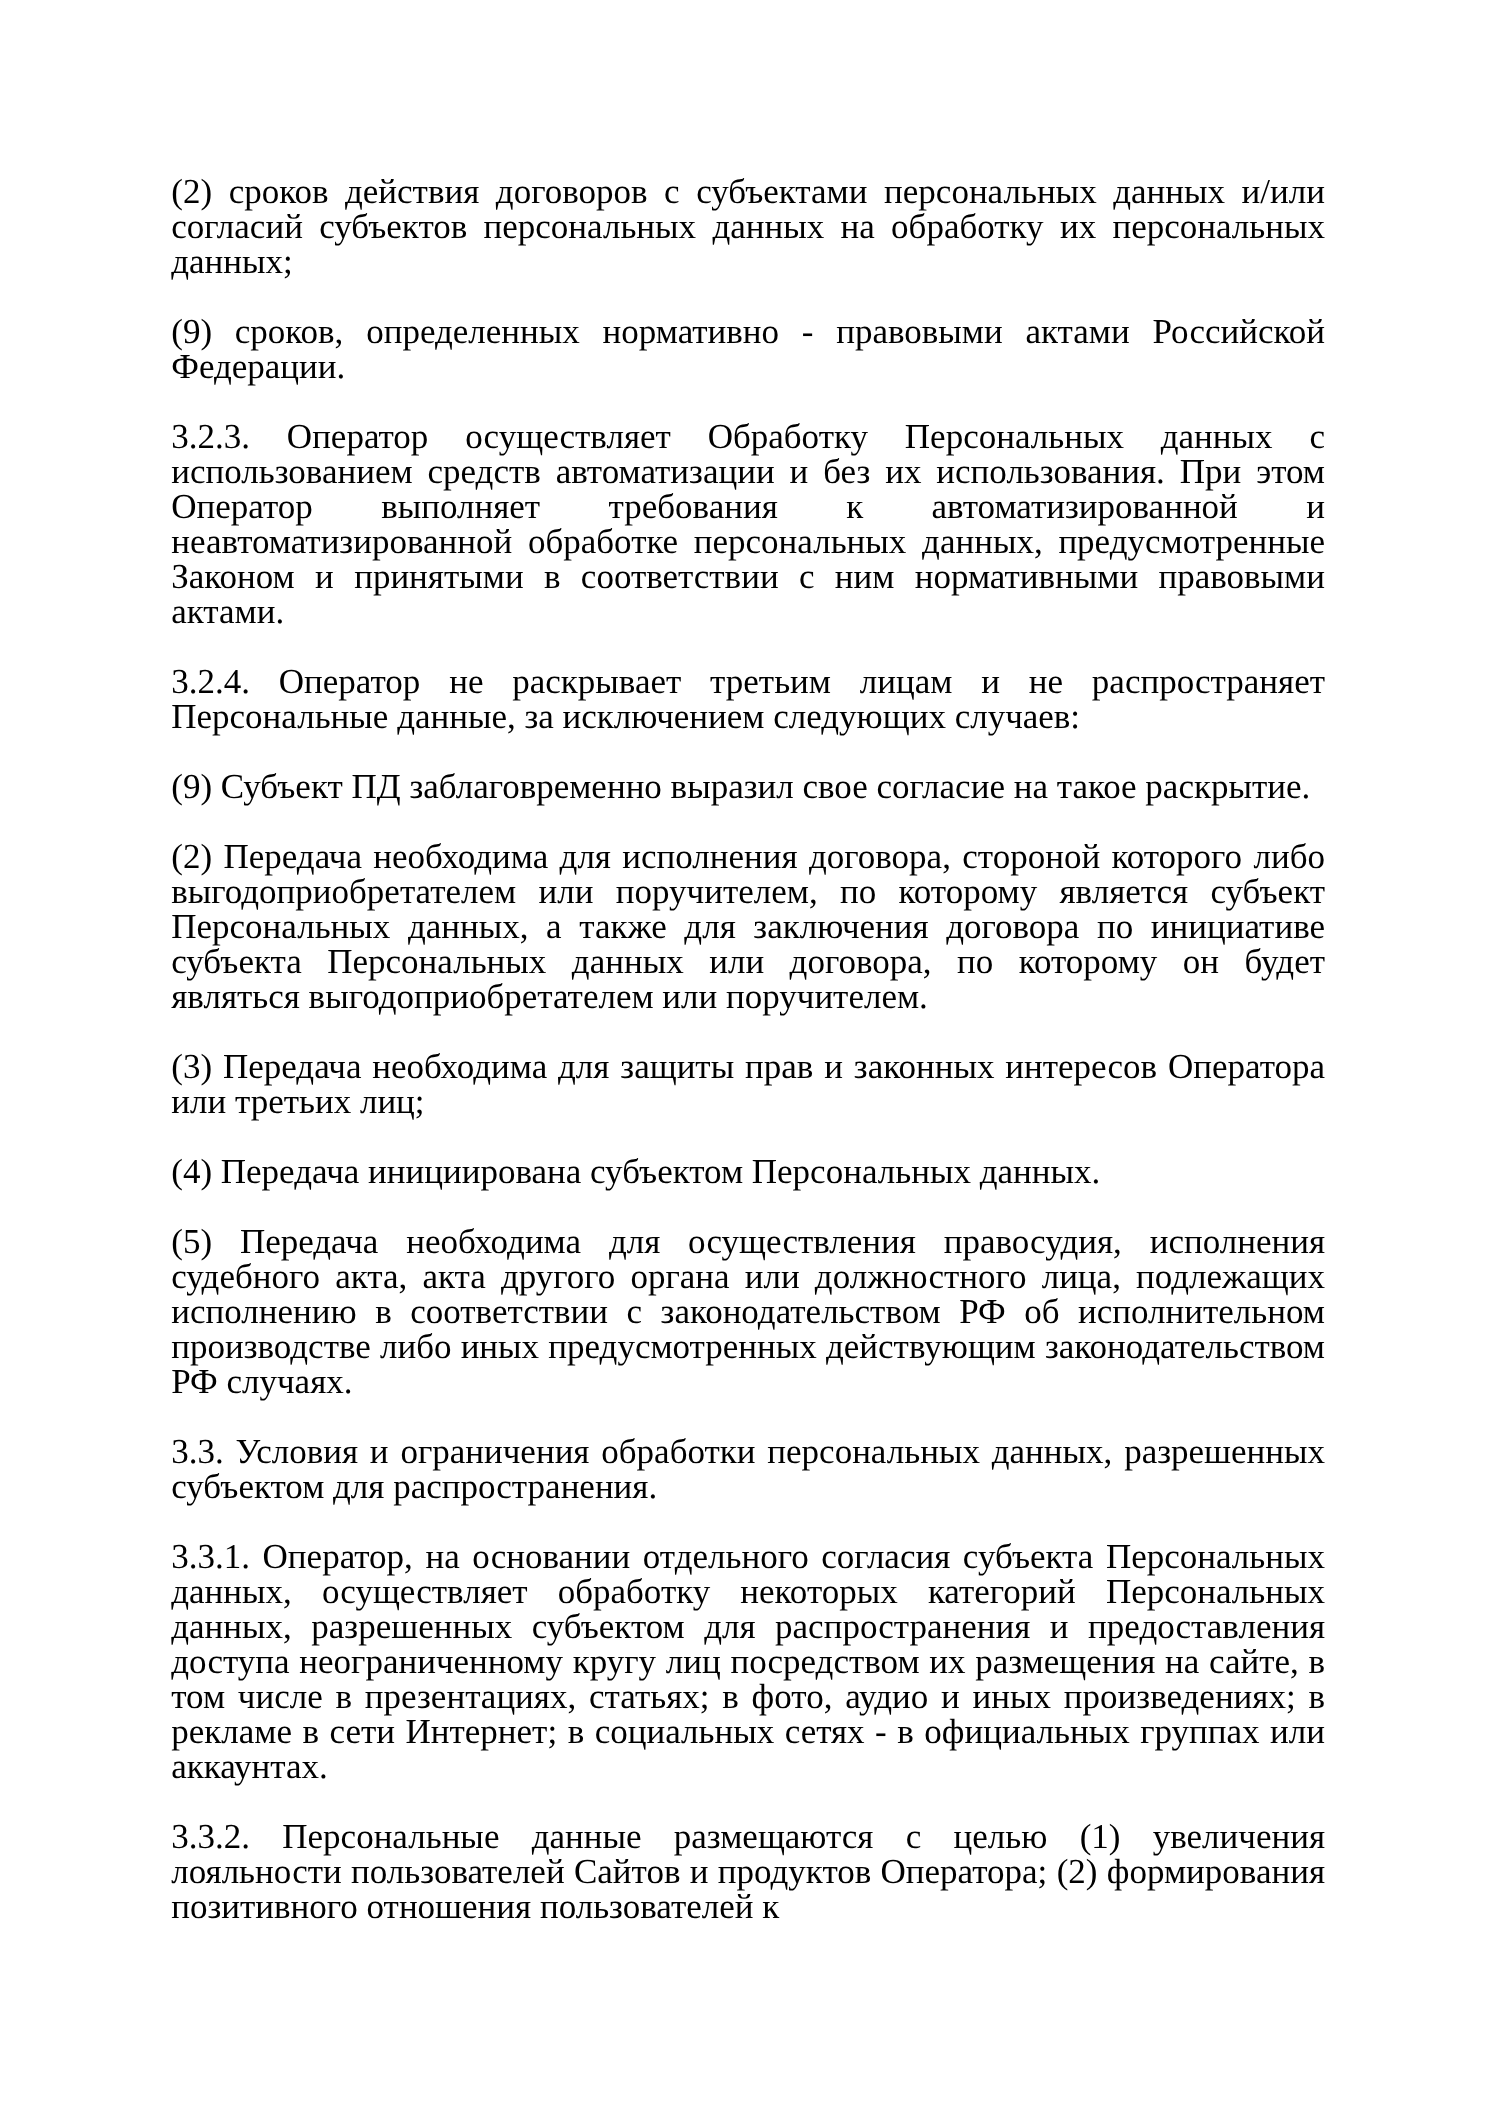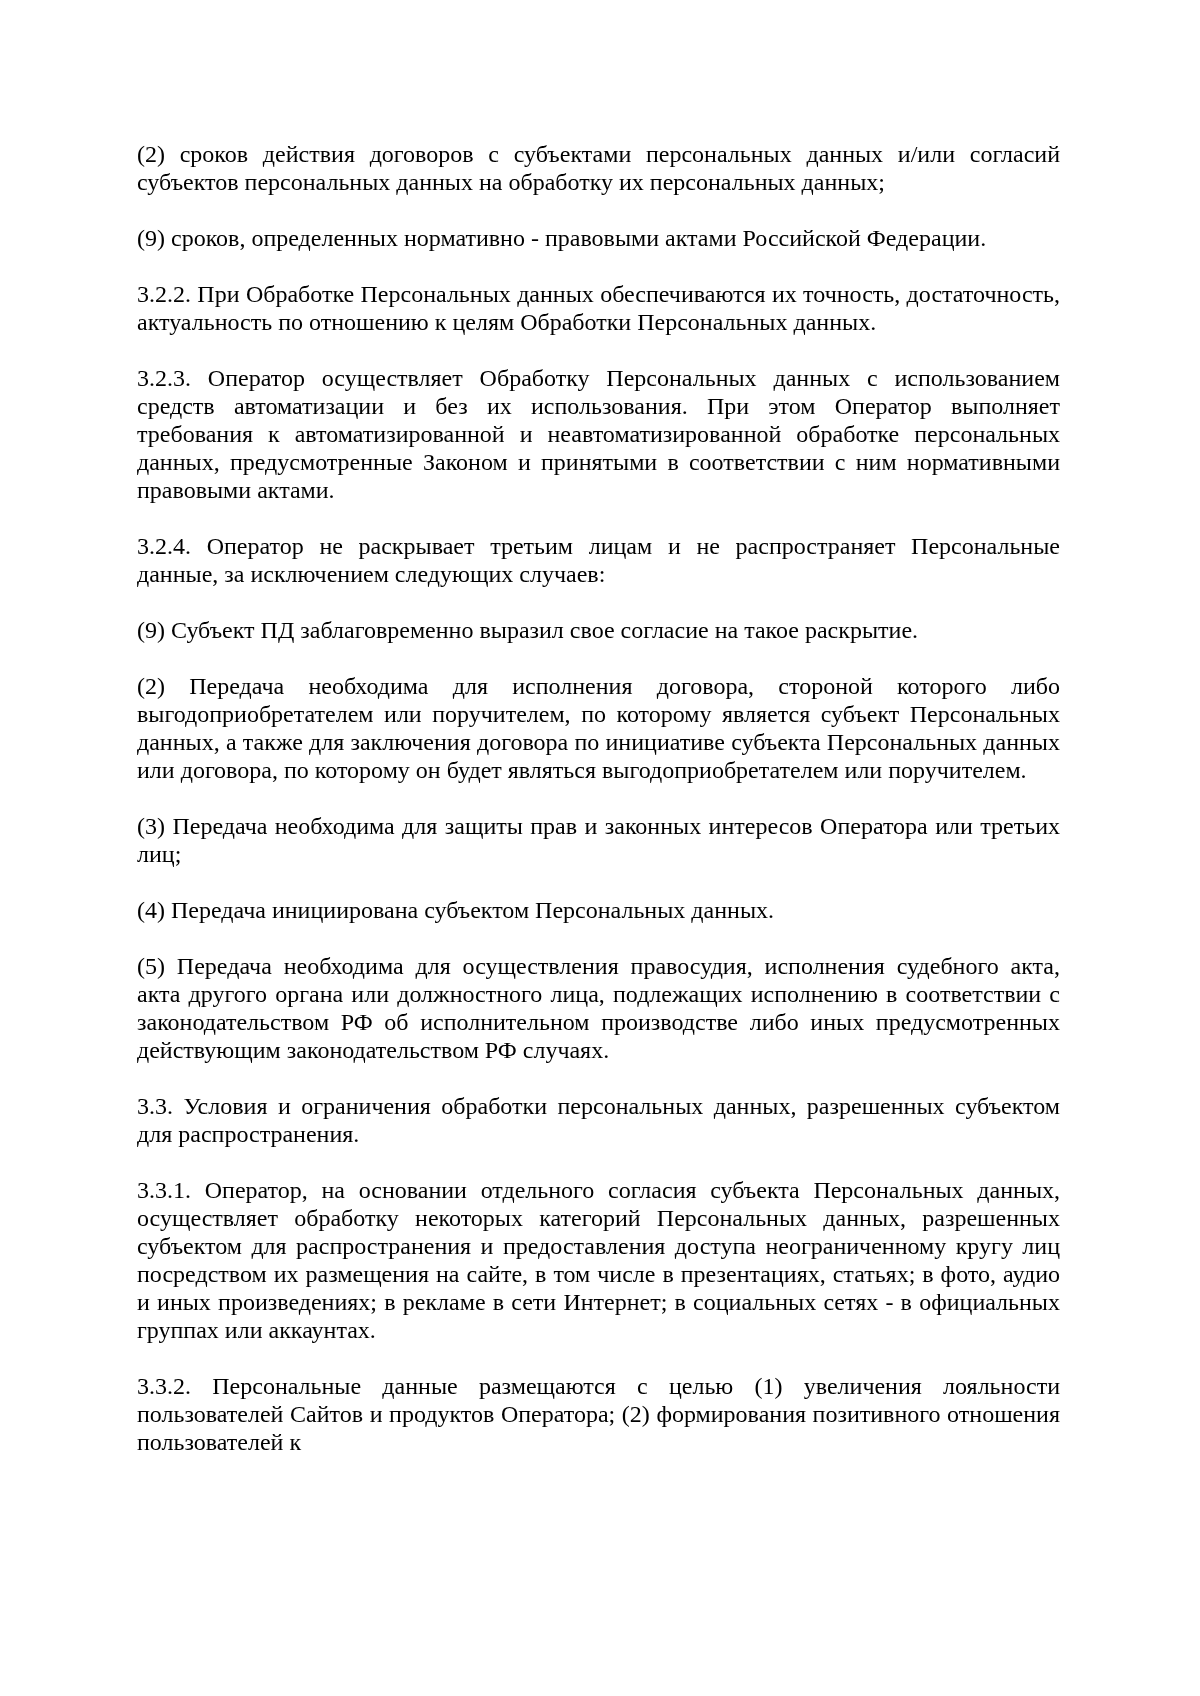--- a/index.html
+++ b/index.html
@@ -14,38 +14,37 @@
     background: #ffffff;
     box-sizing: border-box;
     overflow: hidden;
   }
   .text-block {
     position: absolute;
     left: 137px;
     top: 140px;
     width: 923px;
     font-family: "Liberation Serif", "DejaVu Serif", serif;
-    font-size: 24px;
+    font-size: 28px;
     line-height: 28px;
     color: #000000;
     text-align: justify;
   }
   .text-block p {
     margin: 0 0 28px 0;
     padding: 0;
   }
 </style>
 </head>
 <body>
 
 <div class="page">
   <div class="text-block">
     <p>(2) сроков действия договоров с субъектами персональных данных и/или согласий субъектов персональных данных на обработку их персональных данных;</p>
     <p>(9) сроков, определенных нормативно - правовыми актами Российской Федерации.</p>
-    <p>3.2.2. При Обработке Персональных данных обеспечиваются их точность, достаточность, актуальность по отношению к целям Обработки Персональных данных.</p>
     <p>3.2.3. Оператор осуществляет Обработку Персональных данных с использованием средств автоматизации и без их использования. При этом Оператор выполняет требования к автоматизированной и неавтоматизированной обработке персональных данных, предусмотренные Законом и принятыми в соответствии с ним нормативными правовыми актами.</p>
     <p>3.2.4. Оператор не раскрывает третьим лицам и не распространяет Персональные данные, за исключением следующих случаев:</p>
     <p>(9) Субъект ПД заблаговременно выразил свое согласие на такое раскрытие.</p>
     <p>(2) Передача необходима для исполнения договора, стороной которого либо выгодоприобретателем или поручителем, по которому является субъект Персональных данных, а также для заключения договора по инициативе субъекта Персональных данных или договора, по которому он будет являться выгодоприобретателем или поручителем.</p>
     <p>(3) Передача необходима для защиты прав и законных интересов Оператора или третьих лиц;</p>
     <p>(4) Передача инициирована субъектом Персональных данных.</p>
     <p>(5) Передача необходима для осуществления правосудия, исполнения судебного акта, акта другого органа или должностного лица, подлежащих исполнению в соответствии с законодательством РФ об исполнительном производстве либо иных предусмотренных действующим законодательством РФ случаях.</p>
     <p>3.3. Условия и ограничения обработки персональных данных, разрешенных субъектом для распространения.</p>
     <p>3.3.1. Оператор, на основании отдельного согласия субъекта Персональных данных, осуществляет обработку некоторых категорий Персональных данных, разрешенных субъектом для распространения и предоставления доступа неограниченному кругу лиц посредством их размещения на сайте, в том числе в презентациях, статьях; в фото, аудио и иных произведениях; в рекламе в сети Интернет; в социальных сетях - в официальных группах или аккаунтах.</p>
     <p>3.3.2. Персональные данные размещаются с целью (1) увеличения лояльности пользователей Сайтов и продуктов Оператора; (2) формирования позитивного отношения пользователей к</p>

